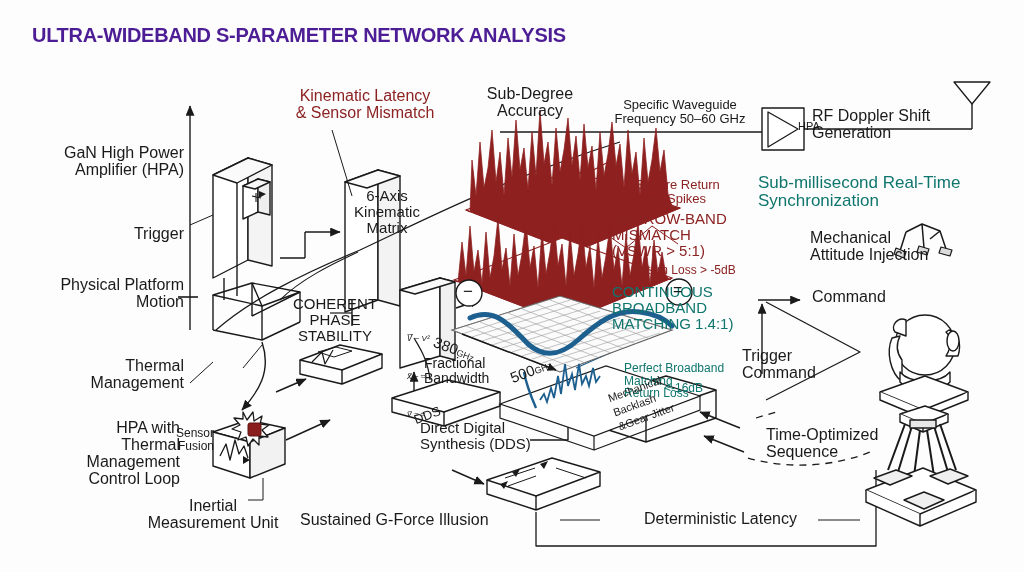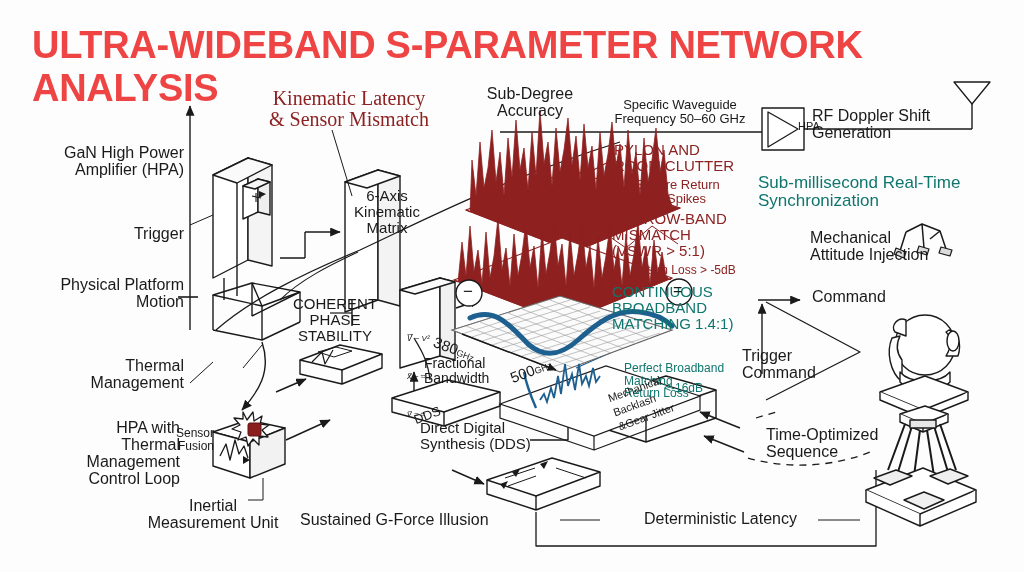--- a/index.html
+++ b/index.html
@@ -5,22 +5,22 @@
 <style>
   html,body{margin:0;padding:0;background:#fff;}
   body{width:1024px;height:572px;overflow:hidden;
        font-family:"Liberation Sans","DejaVu Sans",sans-serif;
        color:#111;position:relative;background:#fdfdfd;}
   #stage{position:relative;width:1024px;height:572px;}
   .lbl{position:absolute;line-height:1.06;white-space:pre;}
   .blk{color:#1a1a1a;}
   .red{color:#8c2222;}
   .blu{color:#0f766e;}
-  #title{position:absolute;left:32px;top:24px;font-size:38px;font-weight:bold;
-         letter-spacing:-.3px;color:#ef4444;}
+  #title{position:absolute;left:32px;top:24px;font-size:20px;font-weight:bold;
+         letter-spacing:-.3px;color:#4c1d95;}
   svg{position:absolute;left:0;top:0;}
   .c-ctr{text-align:center;}
   .c-rt{text-align:right;}
 </style>
 </head>
 <body>
 
 <div id="stage">
 
   <div id="title">ULTRA-WIDEBAND S-PARAMETER NETWORK ANALYSIS</div>
@@ -267,37 +267,35 @@
 Synthesis (DDS)</div>
   <div class="lbl blk" style="left:300px;top:512px;width:240px;font-size:16px;">Sustained G-Force Illusion</div>
   <div class="lbl blk" style="left:412px;top:414px;font-size:13px;transform:rotate(-21deg);transform-origin:left top;">DDS</div>
 
   <div class="lbl blk" style="left:407px;top:307px;font-size:8px;line-height:1.6;font-style:italic;">
     <div>V⃗ − V²</div>
     <div>x⃗ − ≈</div>
     <div>v⃗ = ≈</div>
   </div>
 
-  <div class="lbl red c-ctr" style="left:260px;top:88px;width:178px;font-size:20px;font-family:Liberation Serif, serif;">Kinematic Latency
+  <div class="lbl red c-ctr" style="left:276px;top:88px;width:178px;font-size:16px;">Kinematic Latency
 &amp; Sensor Mismatch</div>
   <div class="lbl blk c-ctr" style="left:468px;top:86px;width:124px;font-size:16px;">Sub-Degree
 Accuracy</div>
 
   <div class="lbl blk c-ctr" style="left:604px;top:98px;width:152px;font-size:13px;">Specific Waveguide
 Frequency 50–60 GHz</div>
   <div class="lbl blk" style="left:766px;top:121px;font-size:11px;padding-left:32px;">HPA</div>
   <div class="lbl blk" style="left:812px;top:108px;font-size:16px;">RF Doppler Shift
 Generation</div>
   <div class="lbl blu" style="left:758px;top:174px;font-size:17px;">Sub-millisecond Real-Time
 Synchronization</div>
   <div class="lbl blk" style="left:810px;top:230px;font-size:16px;">Mechanical
 Attitude Injection</div>
 
-  <div class="lbl red" style="left:614px;top:142px;font-size:15px;">PYLON AND
-ROOM CLUTTER</div>
   <div class="lbl red" style="left:636px;top:178px;font-size:13px;">Severe Return
 Loss Spikes</div>
   <div class="lbl red" style="left:612px;top:211px;font-size:15px;">NARROW-BAND
 MISMATCH
 (VSWR &gt; 5:1)</div>
   <div class="lbl red" style="left:632px;top:264px;font-size:12px;">Return Loss &gt; -5dB</div>
 
   <div class="lbl blu" style="left:612px;top:284px;font-size:15px;">CONTINUOUS
 BROADBAND
 MATCHING 1.4:1)</div>

